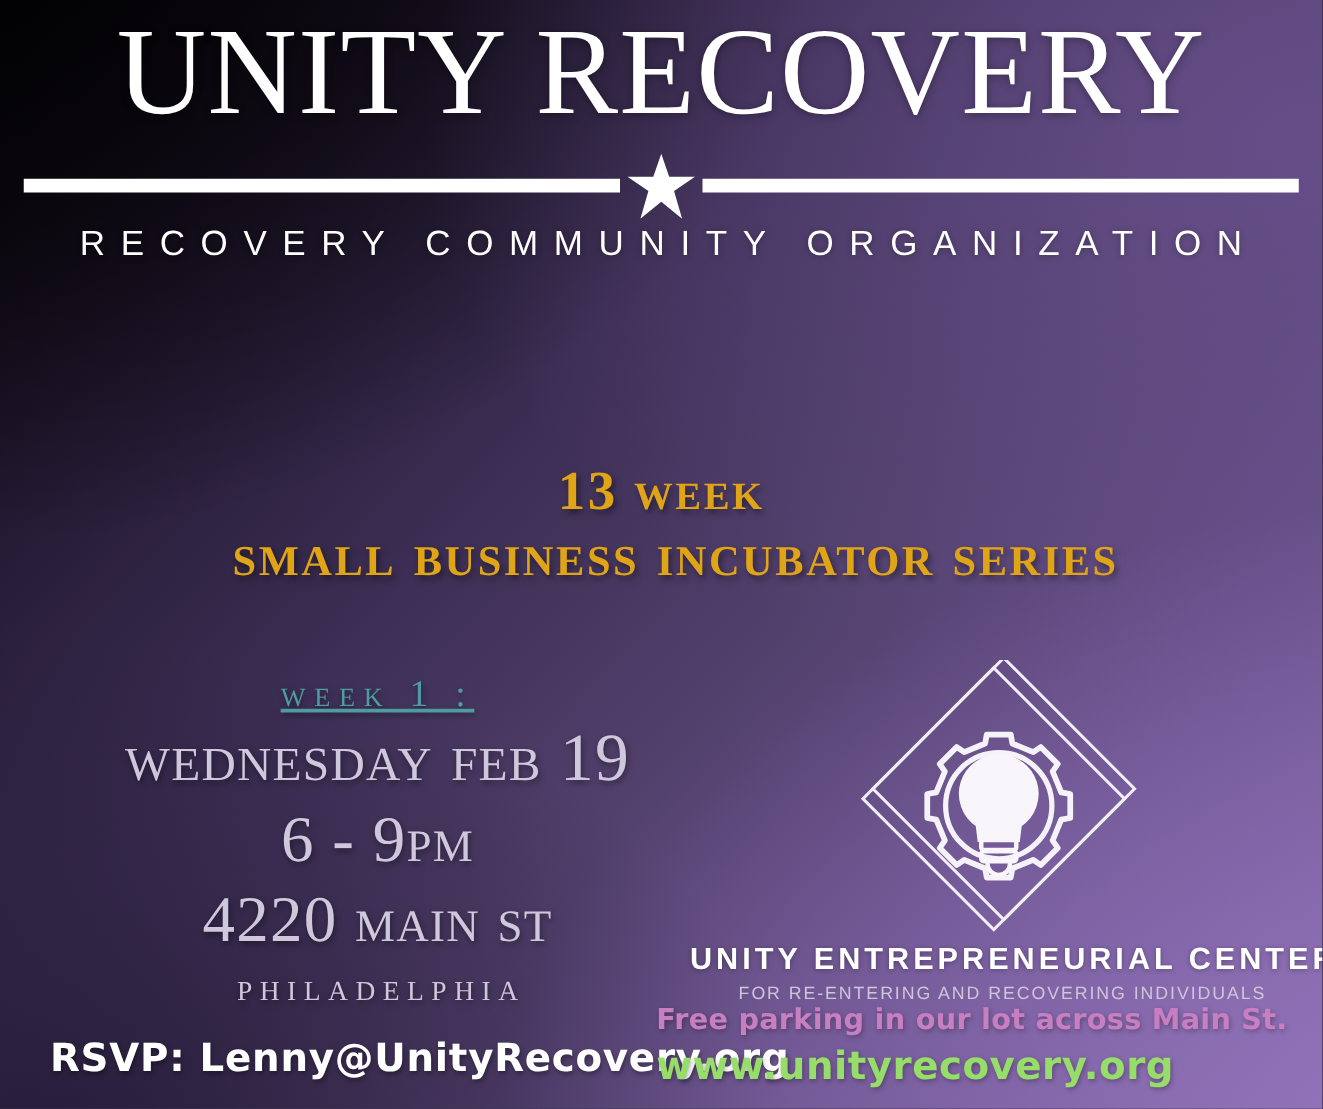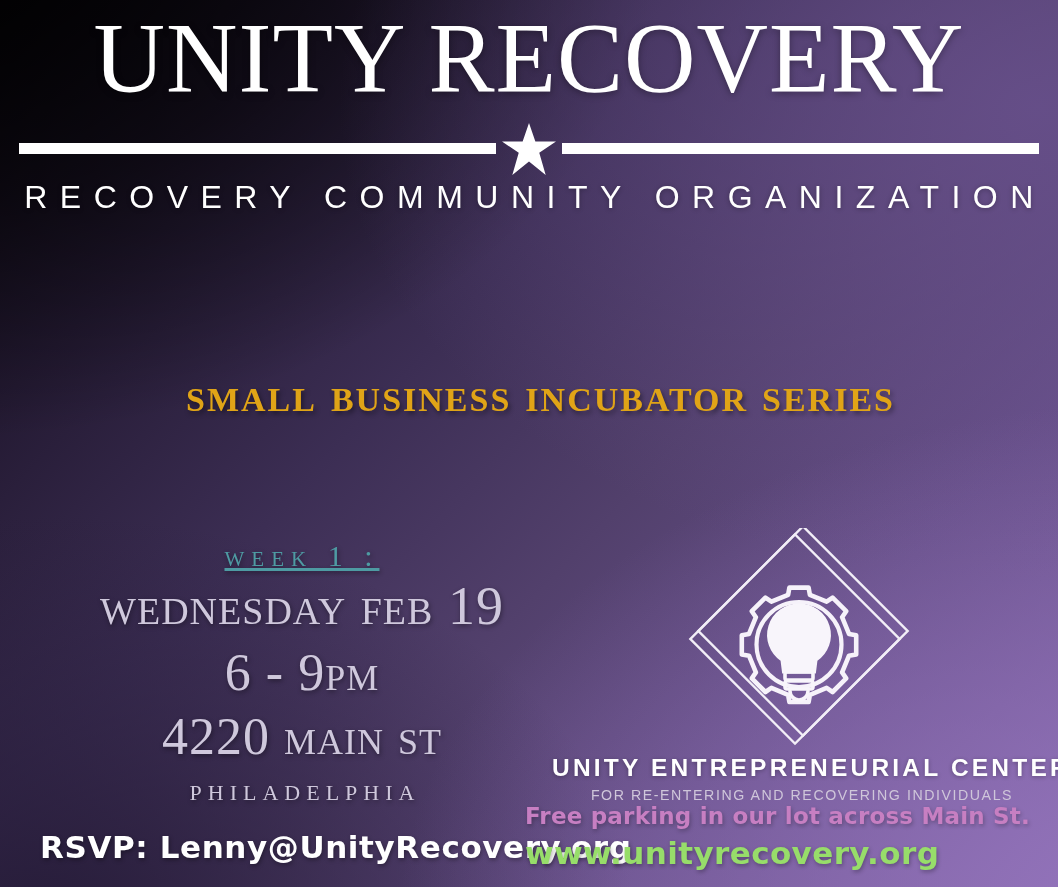--- a/index.html
+++ b/index.html
@@ -56,21 +56,21 @@
     width: 54px;
     height: 52px;
     margin: 0 6px;
     background: #ffffff;
     flex: 0 0 auto;
     clip-path: polygon(50% 0%, 61.8% 35.5%, 100% 35.5%, 69% 57.5%, 80.9% 100%, 50% 74%, 19.1% 100%, 31% 57.5%, 0% 35.5%, 38.2% 35.5%);
   }
   .org-subtitle {
     font-family: "Liberation Sans", sans-serif;
     color: #ffffff;
-    font-size: 32px;
+    font-size: 28px;
     letter-spacing: 12.5px;
     font-weight: 400;
     padding-left: 12px;
     white-space: nowrap;
     text-shadow: 0 1px 5px rgba(0,0,0,0.3);
   }
 
   
   .intro {
     position: absolute;
@@ -218,20 +218,21 @@
       <div class="divider-bar"></div>
       <div class="divider-star"></div>
       <div class="divider-bar"></div>
     </div>
 
     <div class="org-subtitle">RECOVERY COMMUNITY ORGANIZATION</div>
   </div>
 
 
   <div class="headline">
+    <span class="l2">13 week</span>
     <span class="l3">Small Business Incubator series</span>
   </div>
 
   <div class="details">
     <span class="week-label">Week 1 :</span>
     <span class="detail-line d-date">Wednesday Feb 19</span>
     <span class="detail-line d-time">6 - 9pm</span>
     <span class="detail-line d-addr">4220 Main St</span>
     <span class="detail-line d-city">Philadelphia</span>
   </div>

